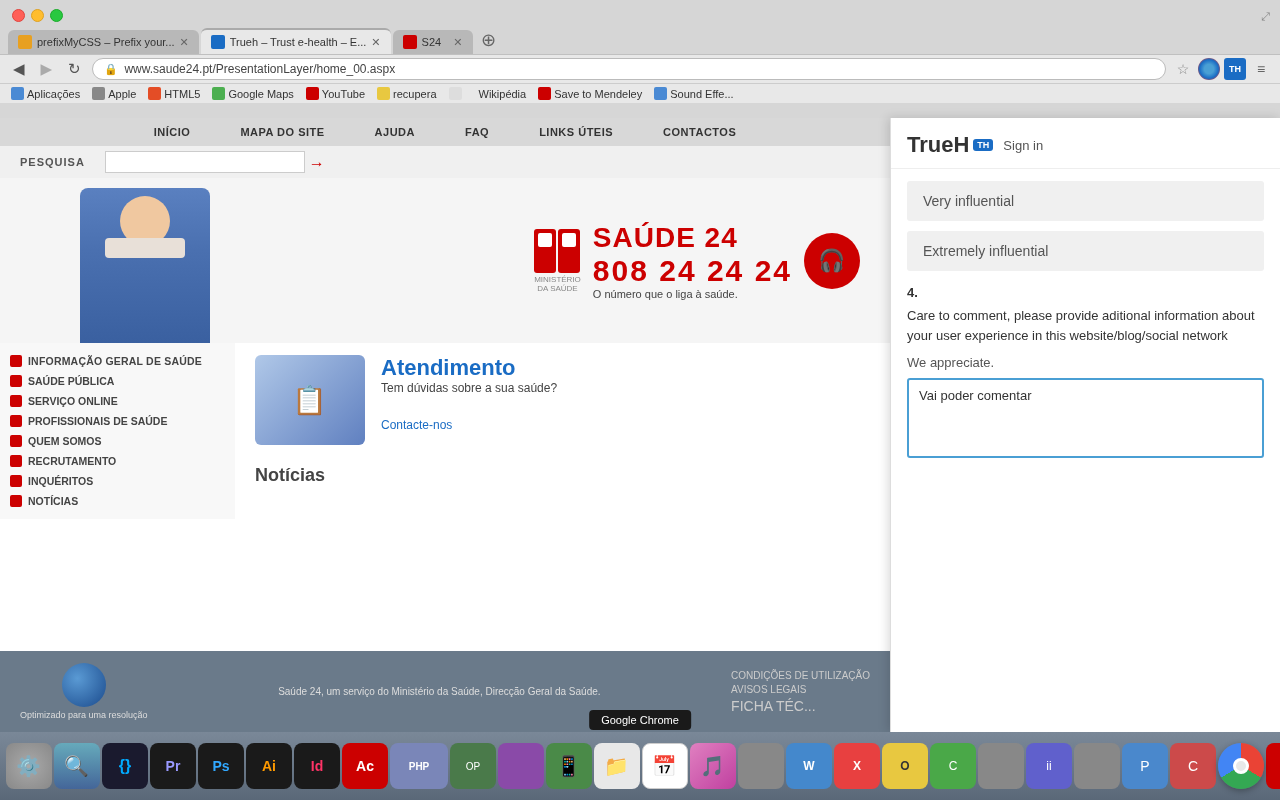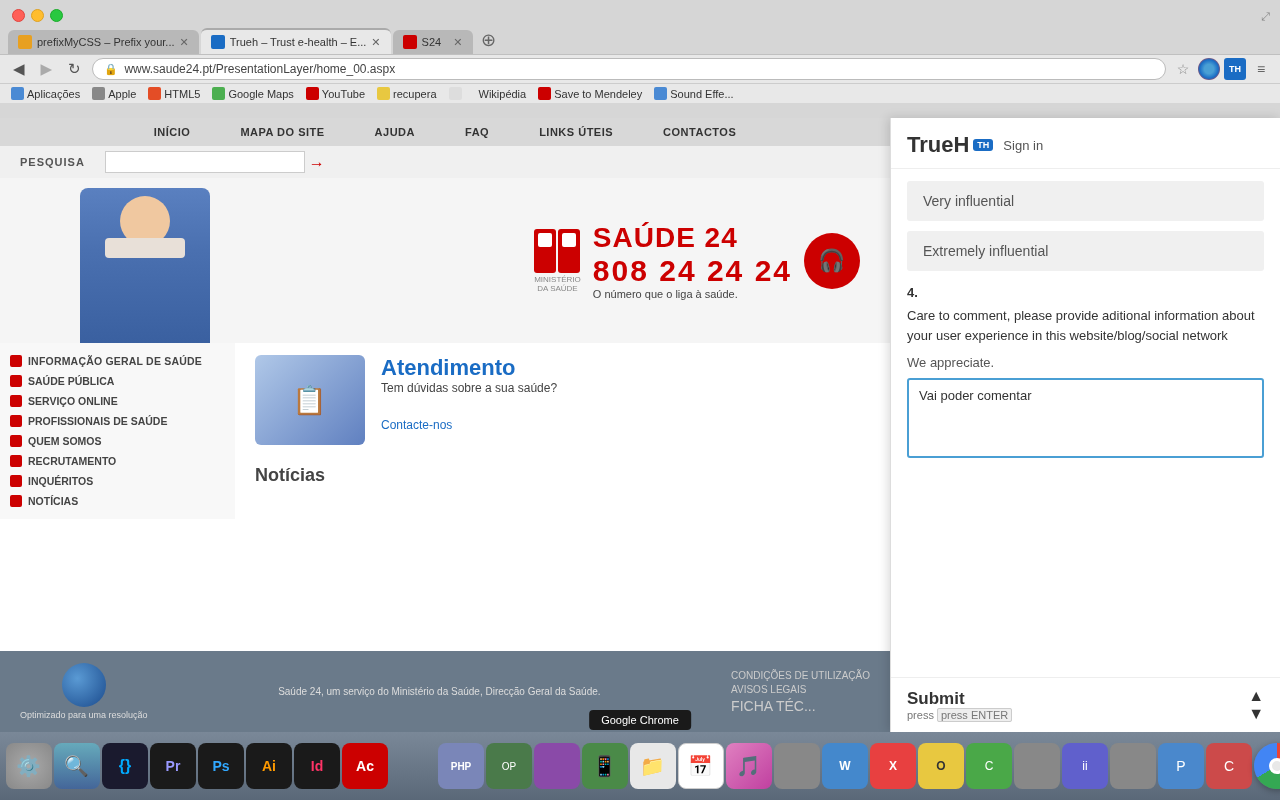--- a/index.html
+++ b/index.html
@@ -222,47 +222,35 @@
   <div style="flex:1;padding:12px 16px;overflow-y:auto;">
     <button style="background:#f0f0f0;border:none;padding:12px 16px;margin-bottom:10px;width:100%;text-align:left;font-size:14px;color:#555;border-radius:3px;cursor:pointer;display:block;">Very influential</button>
     <button style="background:#f0f0f0;border:none;padding:12px 16px;margin-bottom:10px;width:100%;text-align:left;font-size:14px;color:#555;border-radius:3px;cursor:pointer;display:block;">Extremely influential</button>
     
     <div style="font-size:13px;font-weight:bold;color:#333;margin:14px 0 6px;">4.</div>
     <p style="font-size:13px;color:#333;line-height:1.5;margin-bottom:10px;">Care to comment, please provide aditional information about your user experience in this website/blog/social network</p>
     <p style="font-size:13px;color:#555;margin-bottom:8px;">We appreciate.</p>
     <textarea style="width: 100%; border: 2px solid rgb(74, 159, 212); border-radius: 3px; padding: 8px 10px; font-size: 13px; color: rgb(51, 51, 51); resize: none; height: 80px; font-family: Arial, sans-serif; outline: none;">Vai poder comentar</textarea>
   </div>
 
-  <div style="border-top:1px solid #eee;padding:10px 16px;display:flex;justify-content:space-between;align-items:center;background:white;">
-    <div>
-      <div style="font-size:17px;font-weight:bold;color:#333;cursor:pointer;">Submit</div>
-      <div style="font-size:11px;color:#777;">
-        press <kbd style="font-size:11px;background:#eee;border:1px solid #ccc;border-radius:2px;padding:0 3px;font-family:Arial;">press ENTER</kbd>
-      </div>
-    </div>
-    <div style="display:flex;flex-direction:column;gap:2px;">
-      <button style="background:none;border:none;cursor:pointer;color:#333;font-size:16px;line-height:1;">▲</button>
-      <button style="background:none;border:none;cursor:pointer;color:#333;font-size:16px;line-height:1;">▼</button>
-    </div>
-  </div>
 </div>
 
 <div style="position:absolute;bottom:0;left:0;right:0;height:68px;background:linear-gradient(to bottom,#7a8898,#5a6878);display:flex;align-items:center;padding:4px 6px;gap:2px;">
 
   <div style="position:absolute;bottom:70px;left:50%;transform:translateX(-50%);background:#1a1a1a;color:white;font-size:11px;padding:4px 12px;border-radius:4px;white-space:nowrap;">Google Chrome</div>
 
   <div style="width:46px;height:46px;border-radius:8px;background:radial-gradient(circle,#aaa,#888);flex-shrink:0;cursor:pointer;display:flex;align-items:center;justify-content:center;font-size:20px;">⚙️</div>
   <div style="width:46px;height:46px;border-radius:8px;background:linear-gradient(to bottom,#6ab,#469);flex-shrink:0;cursor:pointer;display:flex;align-items:center;justify-content:center;font-size:20px;">🔍</div>
   <div style="width:46px;height:46px;border-radius:8px;background:#1a1a2e;flex-shrink:0;cursor:pointer;display:flex;align-items:center;justify-content:center;color:#00aaff;font-size:16px;font-weight:bold;">{}</div>
   <div style="width:46px;height:46px;border-radius:8px;background:#1a1a1a;flex-shrink:0;cursor:pointer;display:flex;align-items:center;justify-content:center;color:#9999ff;font-size:14px;font-weight:bold;">Pr</div>
   <div style="width:46px;height:46px;border-radius:8px;background:#1a1a1a;flex-shrink:0;cursor:pointer;display:flex;align-items:center;justify-content:center;color:#31a8ff;font-size:14px;font-weight:bold;">Ps</div>
   <div style="width:46px;height:46px;border-radius:8px;background:#1a1a1a;flex-shrink:0;cursor:pointer;display:flex;align-items:center;justify-content:center;color:#ff9a00;font-size:14px;font-weight:bold;">Ai</div>
   <div style="width:46px;height:46px;border-radius:8px;background:#1a1a1a;flex-shrink:0;cursor:pointer;display:flex;align-items:center;justify-content:center;color:#ff3366;font-size:14px;font-weight:bold;">Id</div>
   <div style="width:46px;height:46px;border-radius:8px;background:#c00;flex-shrink:0;cursor:pointer;display:flex;align-items:center;justify-content:center;color:white;font-size:14px;font-weight:bold;">Ac</div>
-  <div style="width:46px;height:46px;border-radius:8px;background:#7a86b8;flex-shrink:0;cursor:pointer;display:flex;align-items:center;justify-content:center;color:white;font-size:10px;font-weight:bold;margin-left:48px;">PHP</div>
+  <div style="width:58px;height:46px;border-radius:8px;background:#7a86b8;flex-shrink:0;cursor:pointer;display:flex;align-items:center;justify-content:center;color:white;font-size:10px;font-weight:bold;">PHP</div>
   <div style="width:46px;height:46px;border-radius:8px;background:#4a7a4a;flex-shrink:0;cursor:pointer;display:flex;align-items:center;justify-content:center;color:white;font-size:10px;">OP</div>
   <div style="width:46px;height:46px;border-radius:8px;background:#8a4aa8;flex-shrink:0;cursor:pointer;"></div>
   <div style="width:46px;height:46px;border-radius:8px;background:#4a8a48;flex-shrink:0;cursor:pointer;display:flex;align-items:center;justify-content:center;font-size:20px;">📱</div>
   <div style="width:46px;height:46px;border-radius:8px;background:#e8e8e8;flex-shrink:0;cursor:pointer;display:flex;align-items:center;justify-content:center;font-size:20px;">📁</div>
   <div style="width:46px;height:46px;border-radius:8px;background:white;border:1px solid #ccc;flex-shrink:0;cursor:pointer;display:flex;align-items:center;justify-content:center;font-size:20px;">📅</div>
   <div style="width:46px;height:46px;border-radius:8px;background:linear-gradient(135deg,#e080c0,#c040a0);flex-shrink:0;cursor:pointer;display:flex;align-items:center;justify-content:center;font-size:20px;">🎵</div>
   <div style="width:46px;height:46px;border-radius:8px;background:#888;flex-shrink:0;cursor:pointer;"></div>
   <div style="width:46px;height:46px;border-radius:8px;background:#4488cc;flex-shrink:0;cursor:pointer;display:flex;align-items:center;justify-content:center;color:white;font-size:12px;font-weight:bold;">W</div>
   <div style="width:46px;height:46px;border-radius:8px;background:#e84040;flex-shrink:0;cursor:pointer;display:flex;align-items:center;justify-content:center;color:white;font-size:12px;font-weight:bold;">X</div>
   <div style="width:46px;height:46px;border-radius:8px;background:#e8c840;flex-shrink:0;cursor:pointer;display:flex;align-items:center;justify-content:center;color:#333;font-size:12px;font-weight:bold;">O</div>

